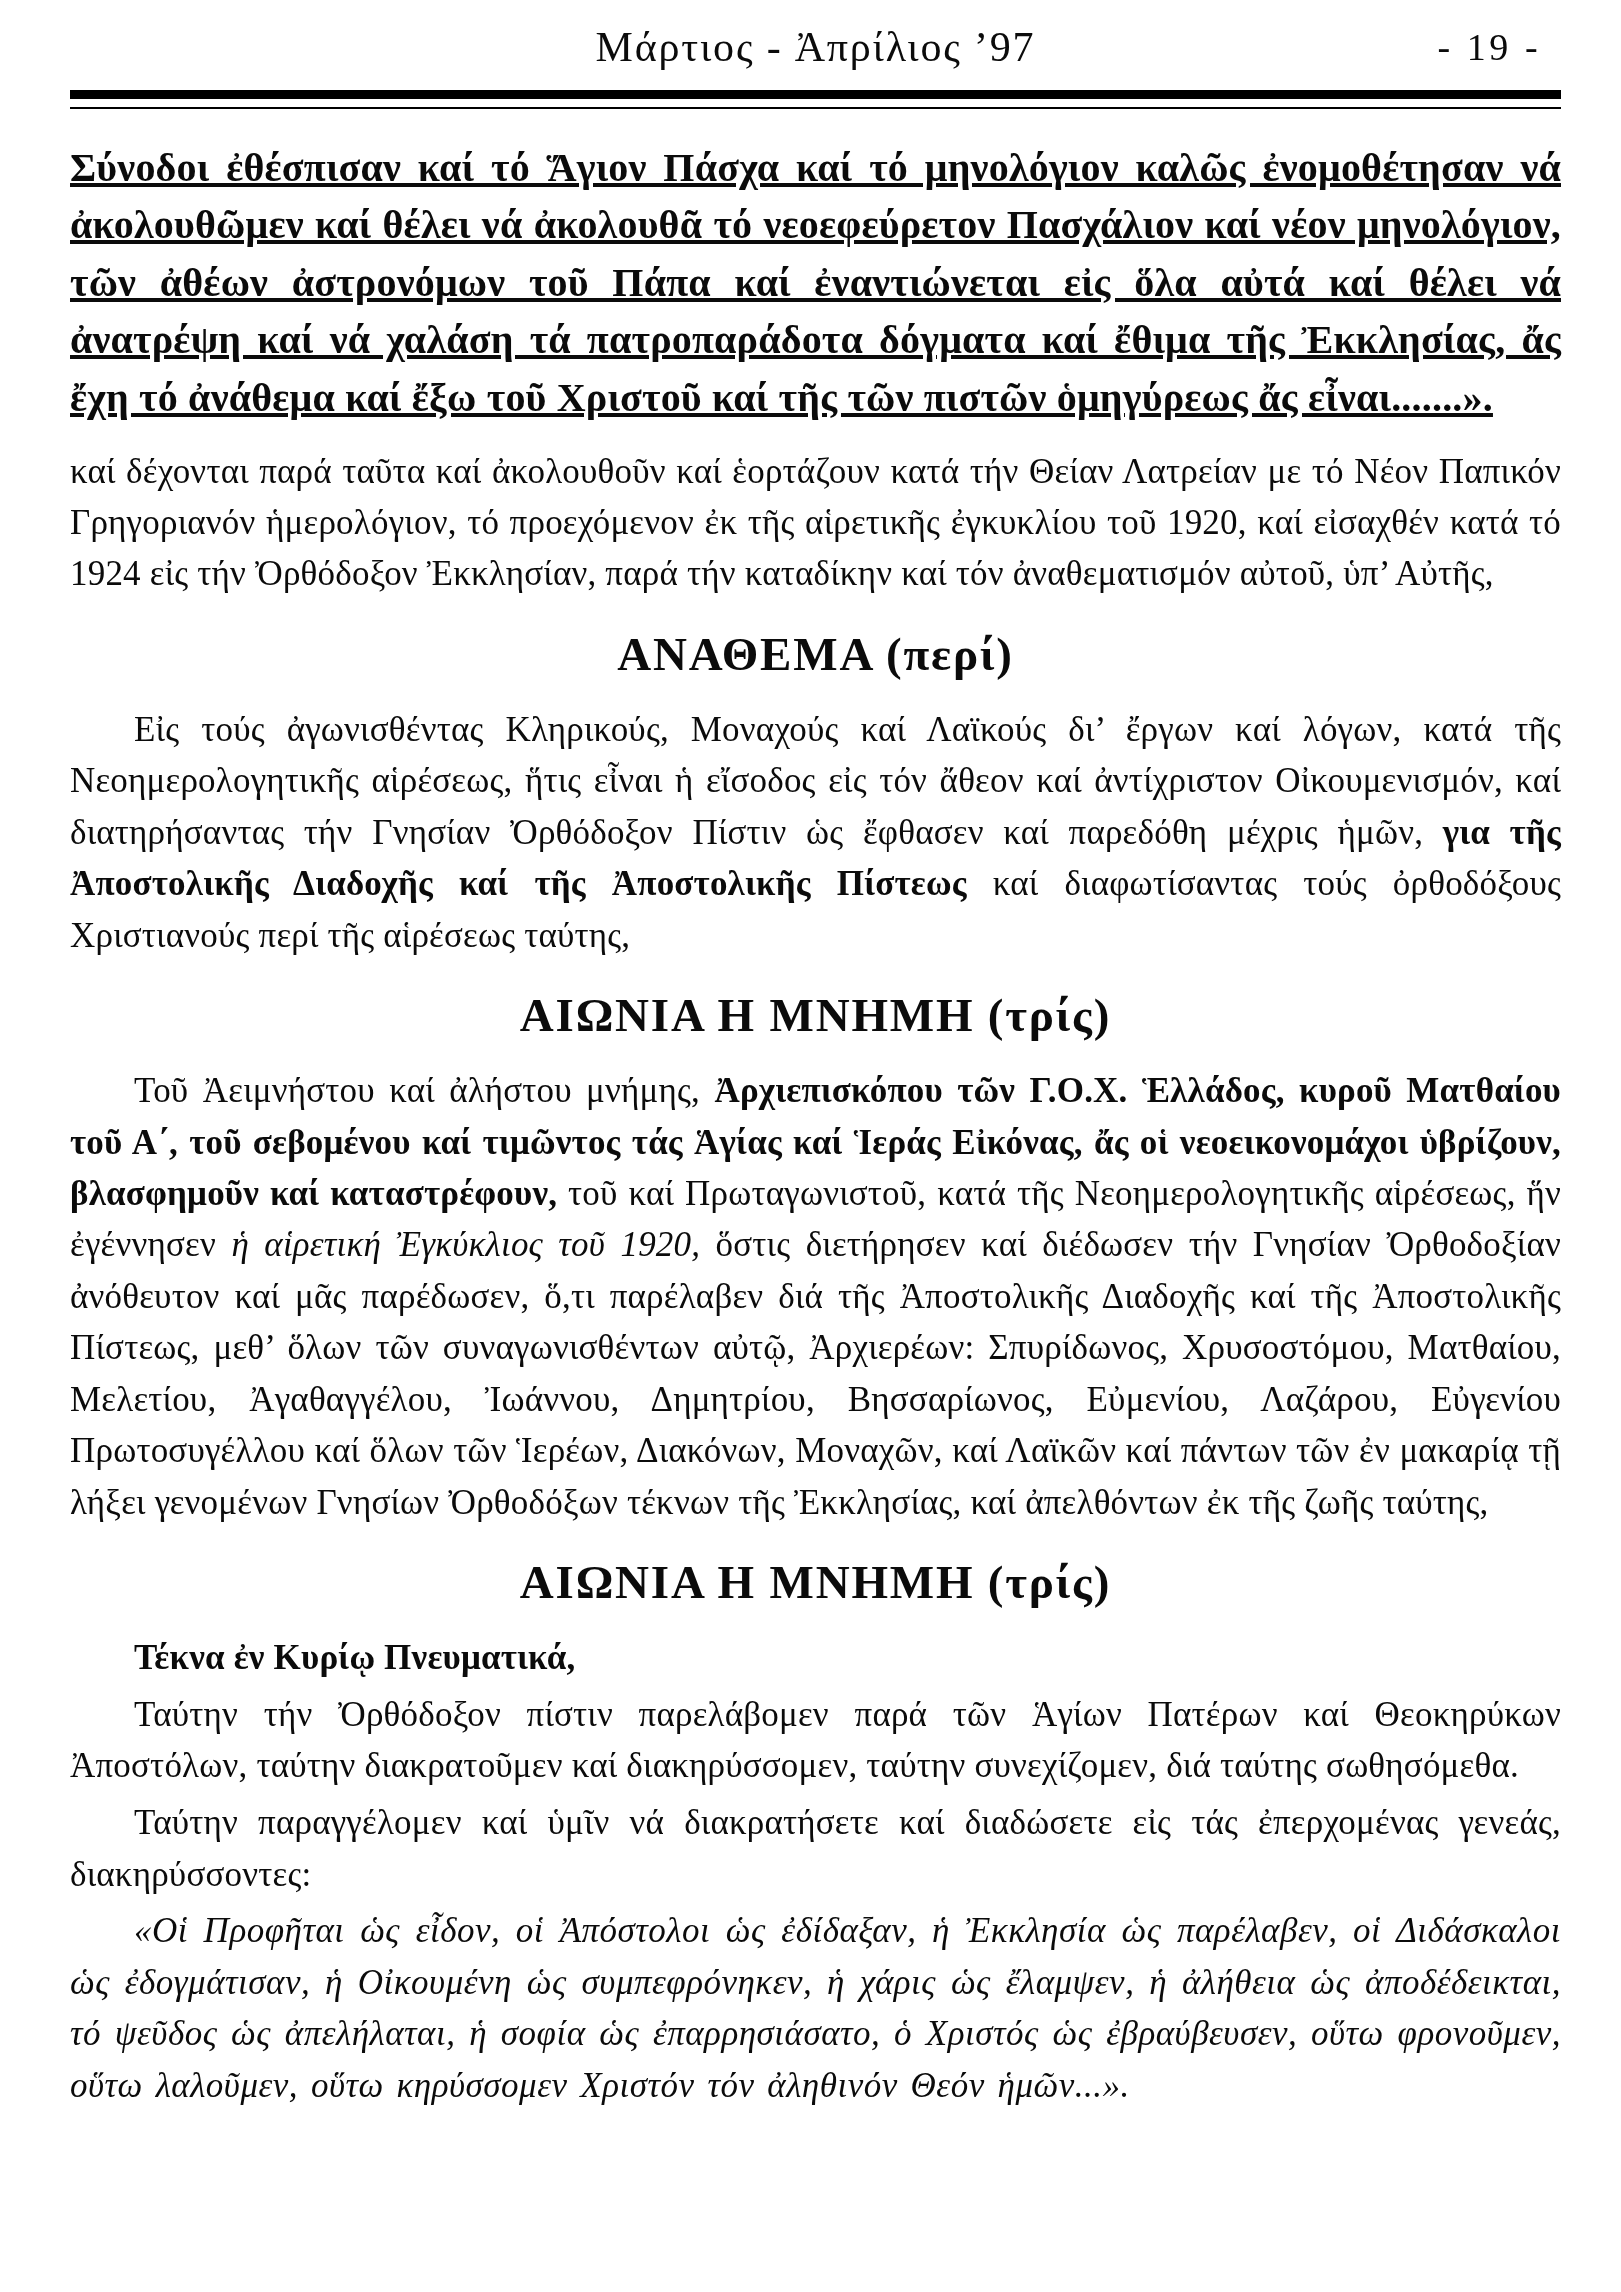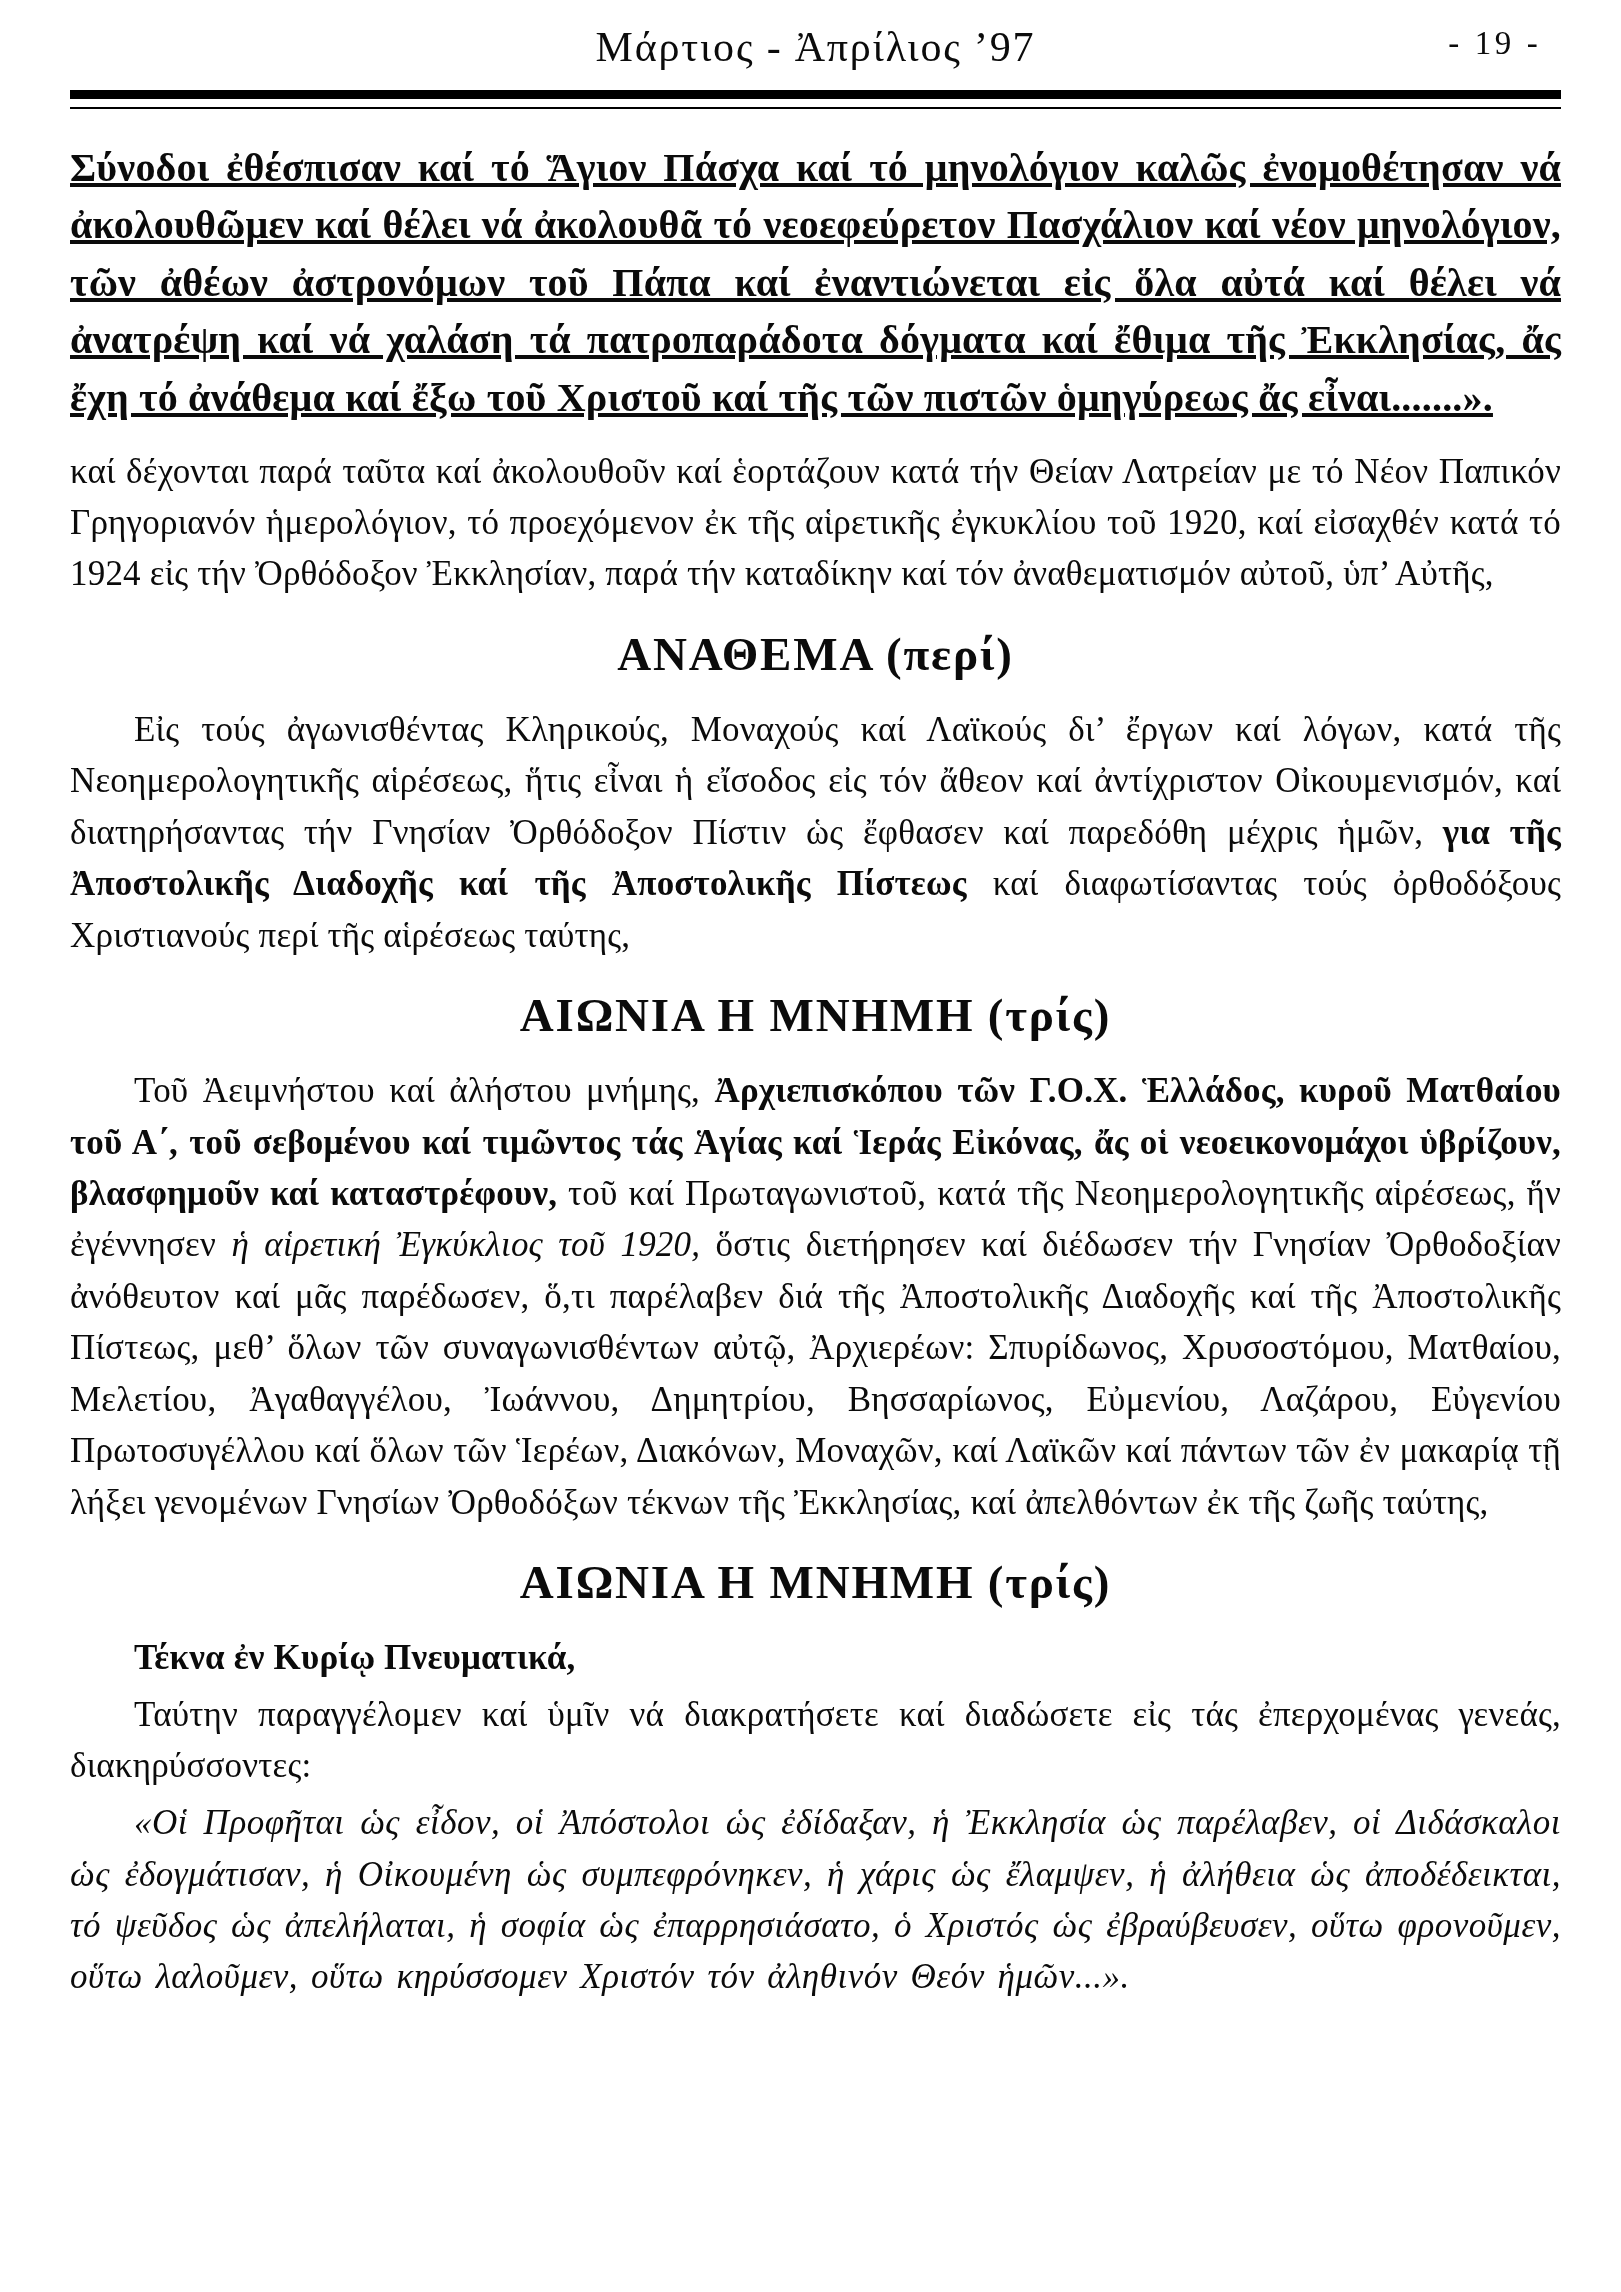--- a/index.html
+++ b/index.html
@@ -25,21 +25,21 @@
   .header-title {
     text-align: center;
     font-size: 42px;
     letter-spacing: 1.8px;
     padding-top: 7.2px;
   }
   .page-number {
     position: absolute;
     right: 19.7px;
     top: 9px;
-    font-size: 33px;
+    font-size: 38px;
     letter-spacing: 3.6px;
   }
   .double-rule {
     border-top: 9px solid #000;
     border-bottom: 2.7px solid #000;
     height: 8px;
     margin-top: 3.6px;
     margin-bottom: 30px;
   }
   
@@ -87,17 +87,18 @@
   <div class="double-rule"></div>
   <main class="doc-body">
       <p class="para lead"><span class="run-bold">Σύνοδοι ἐθέσπισαν καί τό Ἅγιον Πάσχα καί τό μηνολόγιον καλῶς ἐνομοθέτησαν νά ἀκολουθῶμεν καί θέλει νά ἀκολουθᾶ τό νεοεφεύρετον Πασχάλιον καί νέον μηνολόγιον, τῶν ἀθέων ἀστρονόμων τοῦ Πάπα καί ἐναντιώνεται εἰς ὅλα αὐτά καί θέλει νά ἀνατρέψη καί νά χαλάση τά πατροπαράδοτα δόγματα καί ἔθιμα τῆς Ἐκκλησίας, ἄς ἔχη τό ἀνάθεμα καί ἔξω τοῦ Χριστοῦ καί τῆς τῶν πιστῶν ὁμηγύρεως ἄς εἶναι.......».</span></p>
       <p class="para"><span class="run-regular">καί δέχονται παρά ταῦτα καί ἀκολουθοῦν καί ἑορτάζουν κατά τήν Θείαν Λατρείαν με τό Νέον Παπικόν Γρηγοριανόν ἡμερολόγιον, τό προεχόμενον ἐκ τῆς αἱρετικῆς ἐγκυκλίου τοῦ 1920, καί εἰσαχθέν κατά τό 1924 εἰς τήν Ὀρθόδοξον Ἐκκλησίαν, παρά τήν καταδίκην καί τόν ἀναθεματισμόν αὐτοῦ, ὑπ’ Αὐτῆς,</span></p>
       <h2 class="heading">ΑΝΑΘΕΜΑ (περί)</h2>
       <p class="para indent"><span class="run-regular">Εἰς τούς ἀγωνισθέντας Κληρικούς, Μοναχούς καί Λαϊκούς δι’ ἔργων καί λόγων, κατά τῆς Νεοημερολογητικῆς αἱρέσεως, ἥτις εἶναι ἡ εἴσοδος εἰς τόν ἄθεον καί ἀντίχριστον Οἰκουμενισμόν, καί διατηρήσαντας τήν Γνησίαν Ὀρθόδοξον Πίστιν ὡς ἔφθασεν καί παρεδόθη μέχρις ἡμῶν, </span><span class="run-bold">για τῆς Ἀποστολικῆς Διαδοχῆς καί τῆς Ἀποστολικῆς Πίστεως</span><span class="run-regular"> καί διαφωτίσαντας τούς ὀρθοδόξους Χριστιανούς περί τῆς αἱρέσεως ταύτης,</span></p>
       <h2 class="heading">ΑΙΩΝΙΑ Η ΜΝΗΜΗ (τρίς)</h2>
       <p class="para indent"><span class="run-regular">Τοῦ Ἀειμνήστου καί ἀλήστου μνήμης, </span><span class="run-bold">Ἀρχιεπισκόπου τῶν Γ.Ο.Χ. Ἑλλάδος, κυροῦ Ματθαίου τοῦ Α΄, τοῦ σεβομένου καί τιμῶντος τάς Ἁγίας καί Ἱεράς Εἰκόνας, ἄς οἱ νεοεικονομάχοι ὑβρίζουν, βλασφημοῦν καί καταστρέφουν, </span><span class="run-regular">τοῦ καί Πρωταγωνιστοῦ, κατά τῆς Νεοημερολογητικῆς αἱρέσεως, ἥν ἐγέννησεν </span><span class="run-italic-underline">ἡ αἱρετική Ἐγκύκλιος τοῦ 1920,</span><span class="run-regular"> ὅστις διετήρησεν καί διέδωσεν τήν Γνησίαν Ὀρθοδοξίαν ἀνόθευτον καί μᾶς παρέδωσεν, ὅ,τι παρέλαβεν διά τῆς Ἀποστολικῆς Διαδοχῆς καί τῆς Ἀποστολικῆς Πίστεως, μεθ’ ὅλων τῶν συναγωνισθέντων αὐτῷ, Ἀρχιερέων: Σπυρίδωνος, Χρυσοστόμου, Ματθαίου, Μελετίου, Ἀγαθαγγέλου, Ἰωάννου, Δημητρίου, Βησσαρίωνος, Εὐμενίου, Λαζάρου, Εὐγενίου Πρωτοσυγέλλου καί ὅλων τῶν Ἱερέων, Διακόνων, Μοναχῶν, καί Λαϊκῶν καί πάντων τῶν ἐν μακαρίᾳ τῇ λήξει γενομένων Γνησίων Ὀρθοδόξων τέκνων τῆς Ἐκκλησίας, καί ἀπελθόντων ἐκ τῆς ζωῆς ταύτης,</span></p>
       <h2 class="heading">ΑΙΩΝΙΑ Η ΜΝΗΜΗ (τρίς)</h2>
       <p class="para indent"><span class="run-bold">Τέκνα ἐν Κυρίῳ Πνευματικά,</span></p>
+      <p class="para indent"><span class="run-regular">Ταύτην τήν Ὀρθόδοξον πίστιν παρελάβομεν παρά τῶν Ἁγίων Πατέρων καί Θεοκηρύκων Ἀποστόλων, ταύτην διακρατοῦμεν καί διακηρύσσομεν, ταύτην συνεχίζομεν, διά ταύτης σωθησόμεθα.</span></p>
       <p class="para indent"><span class="run-regular">Ταύτην παραγγέλομεν καί ὑμῖν νά διακρατήσετε καί διαδώσετε εἰς τάς ἐπερχομένας γενεάς, διακηρύσσοντες:</span></p>
       <p class="para indent quote"><span class="run-italic">«Οἱ Προφῆται ὡς εἶδον, οἱ Ἀπόστολοι ὡς ἐδίδαξαν, ἡ Ἐκκλησία ὡς παρέλαβεν, οἱ Διδάσκαλοι ὡς ἐδογμάτισαν, ἡ Οἰκουμένη ὡς συμπεφρόνηκεν, ἡ χάρις ὡς ἔλαμψεν, ἡ ἀλήθεια ὡς ἀποδέδεικται, τό ψεῦδος ὡς ἀπελήλαται, ἡ σοφία ὡς ἐπαρρησιάσατο, ὁ Χριστός ὡς ἐβραύβευσεν, οὕτω φρονοῦμεν, οὕτω λαλοῦμεν, οὕτω κηρύσσομεν Χριστόν τόν ἀληθινόν Θεόν ἡμῶν...».</span></p>
     </main>
 </div>
 
 
 </body></html>

